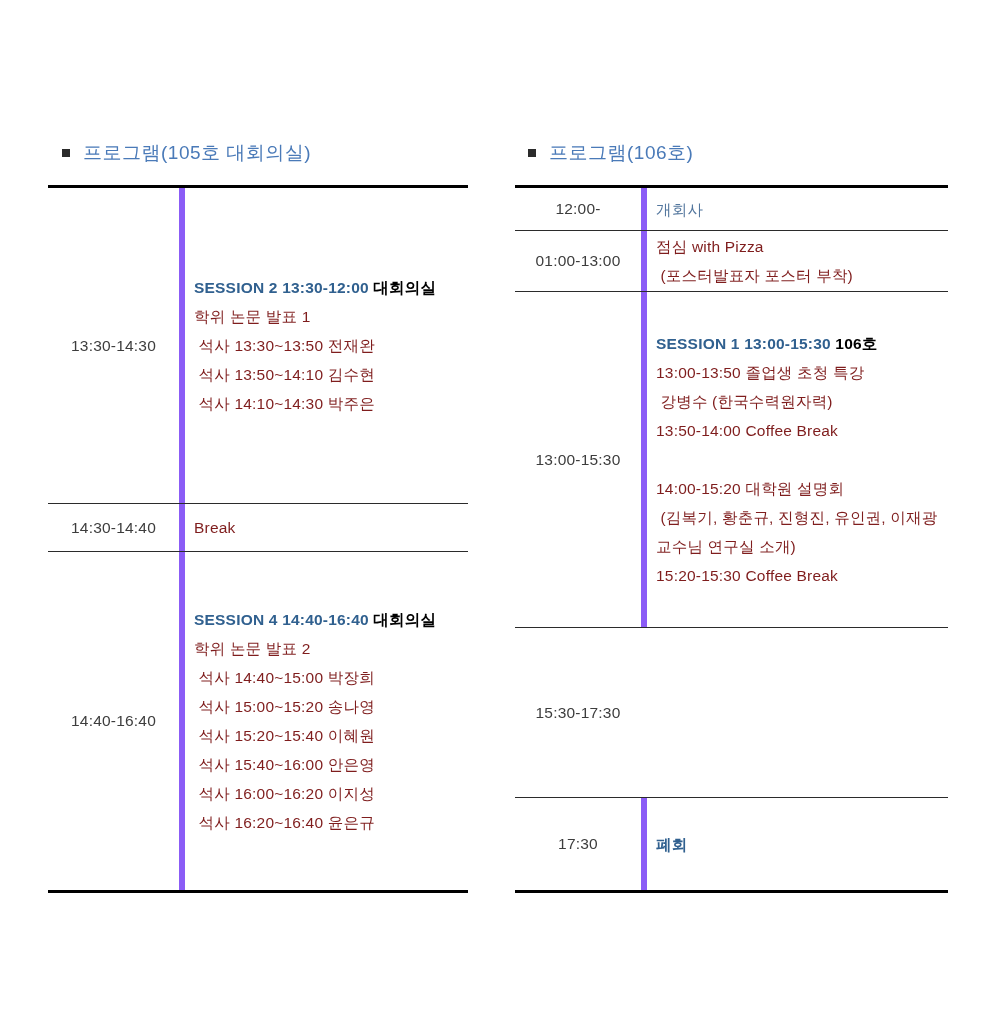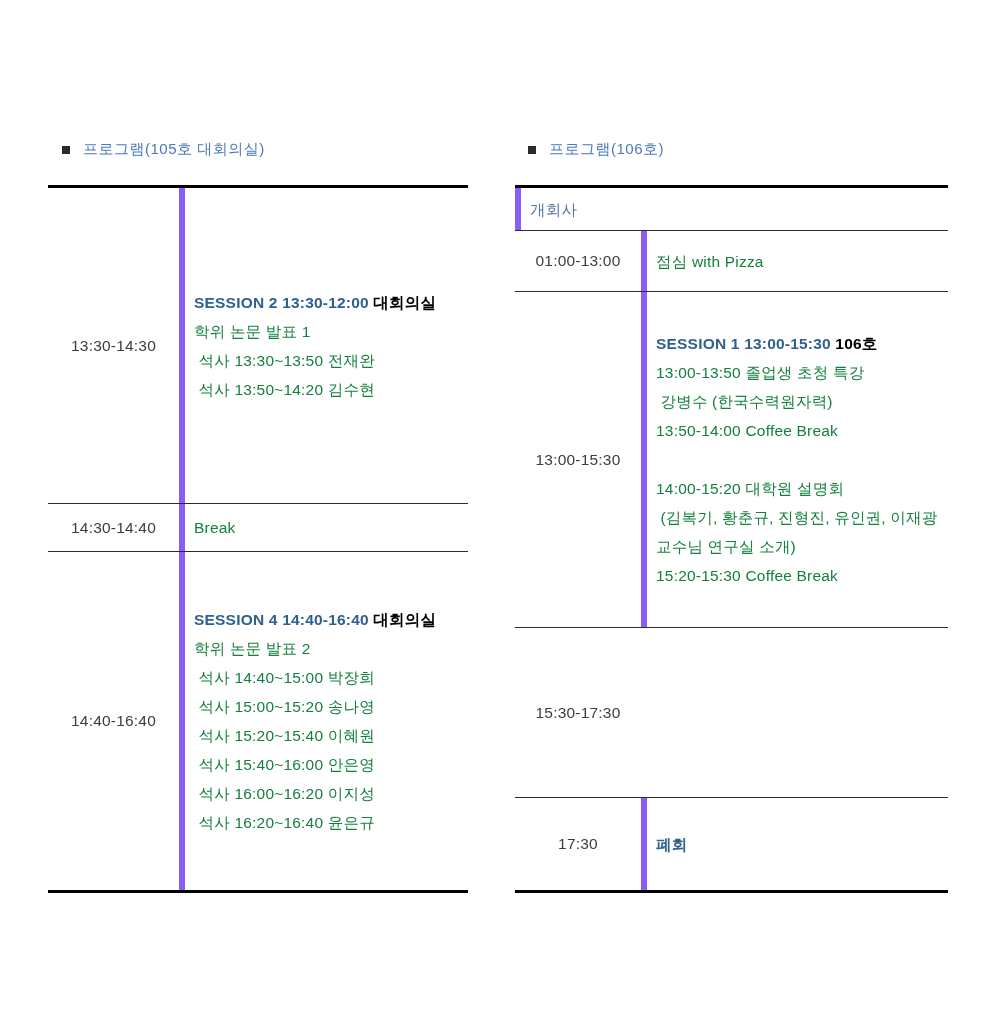--- a/index.html
+++ b/index.html
@@ -1,32 +1,32 @@
 <!DOCTYPE html>
 <html><head>
 <meta charset="utf-8">
 <style>
   html,body{margin:0;padding:0;background:#fff;}
   .page{position:relative;width:989px;height:1029px;background:#ffffff;overflow:hidden;
         font-family:"Liberation Sans","DejaVu Sans",sans-serif;}
   .section-title{position:absolute;display:flex;align-items:center;gap:13px;
-        color:#4a7ab8;font-size:15px;letter-spacing:0.5px;}
+        color:#4a7ab8;font-size:19px;letter-spacing:0.5px;}
   .bullet{width:8px;height:8px;background:#2b2b2b;display:inline-block;flex:none;}
   .sched-table{position:absolute;border-top:3px solid #000;border-bottom:3px solid #000;
         box-sizing:border-box;display:flex;flex-direction:column;}
   .row{display:flex;border-bottom:1px solid #2b2b2b;box-sizing:border-box;}
   .row:last-child{border-bottom:none;}
   .time-cell{display:flex;align-items:center;justify-content:center;
         color:#3d3d3d;font-size:15.5px;flex:none;letter-spacing:0.2px;}
   .content-cell{flex:1;border-left:6px solid #8b5cf6;display:flex;flex-direction:column;
         justify-content:center;padding:4px 4px 4px 9px;box-sizing:border-box;}
   .line{white-space:pre;line-height:29px;font-size:15.5px;color:#2e2e2e;letter-spacing:0.2px;}
   .seg-session{font-weight:bold;color:#30608f;text-align:right;}
   .seg-bold{font-weight:bold;color:#000000;}
-  .seg-normal{color:#15803d;}
+  .seg-normal{color:#7f1d1d;}
   .seg-blue{color:#54779e;}
   .seg-blue_bold{font-weight:bold;color:#30608f;}
   
   #table-left{left:48px;top:185px;width:420px;}
   #table-left .time-cell{width:131px;}
   #table-left .row:nth-child(1){height:316px;}
   #table-left .row:nth-child(2){height:48px;}
   #table-left .row:nth-child(3){height:338px;}
   #table-right{left:515px;top:185px;width:433px;}
   #table-right .time-cell{width:126px;}
@@ -53,21 +53,22 @@
     <span>프로그램(106호)</span>
   </div>
 
   <div class="sched-table" id="table-left">
       <div class="row">
         <div class="time-cell">13:30-14:30</div>
         <div class="content-cell">
           <div class="line"><span class="seg-session">SESSION 2 13:30-12:00 </span><span class="seg-bold">대회의실</span></div>
           <div class="line"><span class="seg-normal">학위 논문 발표 1</span></div>
           <div class="line"><span class="seg-normal"> 석사 13:30~13:50 전재완</span></div>
-          <div class="line"><span class="seg-normal"> 석사 13:50~14:20 김수현</span></div>
+          <div class="line"><span class="seg-normal"> 석사 13:50~14:10 김수현</span></div>
+          <div class="line"><span class="seg-normal"> 석사 14:10~14:30 박주은</span></div>
         </div>
       </div>
       <div class="row">
         <div class="time-cell">14:30-14:40</div>
         <div class="content-cell">
           <div class="line"><span class="seg-normal">Break</span></div>
         </div>
       </div>
       <div class="row">
         <div class="time-cell">14:40-16:40</div>
@@ -79,28 +80,30 @@
           <div class="line"><span class="seg-normal"> 석사 15:20~15:40 이혜원</span></div>
           <div class="line"><span class="seg-normal"> 석사 15:40~16:00 안은영</span></div>
           <div class="line"><span class="seg-normal"> 석사 16:00~16:20 이지성</span></div>
           <div class="line"><span class="seg-normal"> 석사 16:20~16:40 윤은규</span></div>
         </div>
       </div>
     </div>
 
   <div class="sched-table" id="table-right">
       <div class="row">
+        <div class="time-cell">12:00-</div>
         <div class="content-cell">
           <div class="line"><span class="seg-blue">개회사</span></div>
         </div>
       </div>
       <div class="row">
         <div class="time-cell">01:00-13:00</div>
         <div class="content-cell">
           <div class="line"><span class="seg-normal">점심 with Pizza</span></div>
+          <div class="line"><span class="seg-normal"> (포스터발표자 포스터 부착)</span></div>
         </div>
       </div>
       <div class="row">
         <div class="time-cell">13:00-15:30</div>
         <div class="content-cell">
           <div class="line"><span class="seg-session">SESSION 1 13:00-15:30 </span><span class="seg-bold">106호</span></div>
           <div class="line"><span class="seg-normal">13:00-13:50 졸업생 초청 특강</span></div>
           <div class="line"><span class="seg-normal"> 강병수 (한국수력원자력)</span></div>
           <div class="line"><span class="seg-normal">13:50-14:00 Coffee Break</span></div>
           <div class="line">&nbsp;</div>

